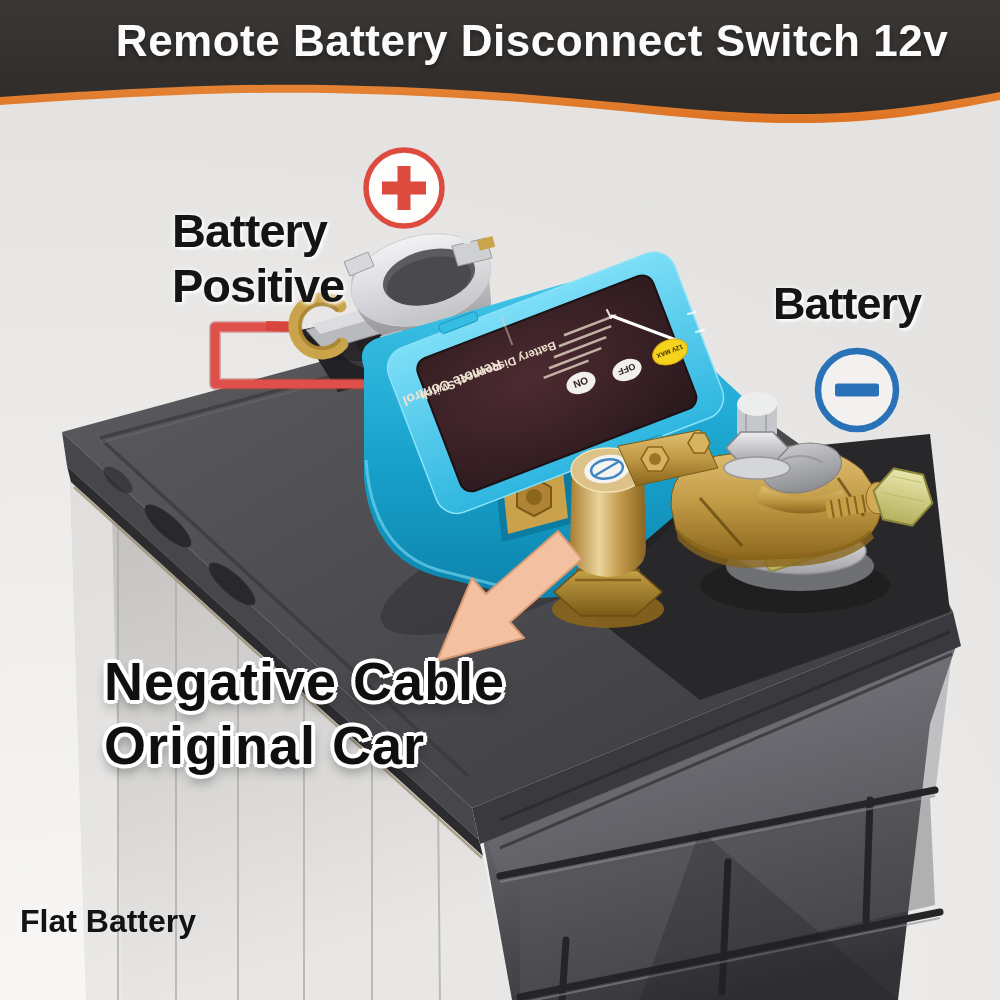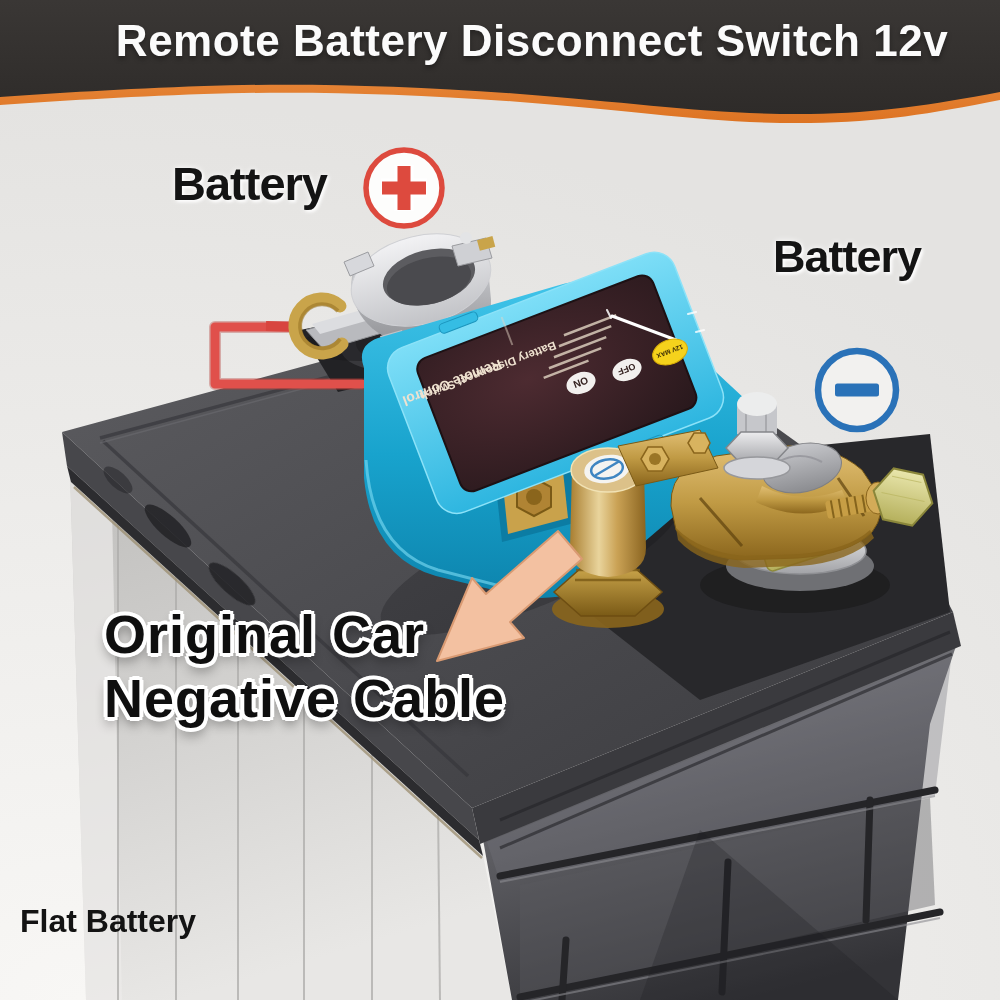--- a/index.html
+++ b/index.html
@@ -15,20 +15,21 @@
   .banner-title{
     position:absolute;left:0;top:16px;width:1000px;text-align:center;
     font-size:44px;font-weight:900;letter-spacing:.5px;color:#fbfbfb;
     text-shadow:0 3px 5px rgba(0,0,0,.35);
     margin-left:32px;
   }
   .callout{
     position:absolute;z-index:4;font-weight:900;color:#141414;
     text-shadow:0 0 6px rgba(255,255,255,.95), 2px 2px 3px rgba(255,255,255,.85);
     letter-spacing:-1px;
+    margin-top:47px;
   }
   .callout-positive{left:172px;top:156px;font-size:47px;line-height:55px;}
   .callout-negative{left:773px;top:230px;font-size:45px;line-height:53px;}
   .callout-cable{
     left:104px;top:602px;font-size:54px;line-height:64px;letter-spacing:1px;color:#0f0f0f;
     text-shadow:
       -3px -3px 0 #fff, 3px -3px 0 #fff, -3px 3px 0 #fff, 3px 3px 0 #fff,
       -4px 0 0 #fff, 4px 0 0 #fff, 0 -4px 0 #fff, 0 4px 0 #fff,
       0 7px 12px rgba(0,0,0,.45);
   }
@@ -331,35 +332,36 @@
         </linearGradient>
       </defs>
       <path d="M0,0 H1000 V100 C930,114 880,122 810,123 C712,124 640,111 520,102 C400,93 298,91 204,94 C120,97 58,101 0,105 Z" fill="url(#gOrange)"></path>
       <path d="M0,0 H1000 V92 C930,105 880,113 810,114 C712,115 640,103 520,94 C400,85 298,83 204,86 C120,89 58,93 0,97 Z" fill="url(#gBanner)"></path>
     </svg>
     <div class="banner-title">Remote Battery Disconnect Switch 12v</div>
   </div>
 
   <div class="callout callout-positive">
     <div>Battery</div>
+    <div>Positive</div>
   </div>
   <svg class="badge-icon" style="left:354px;top:138px;" width="100" height="100" viewBox="0 0 100 100">
     <circle cx="50" cy="50" r="38" fill="#fdfdfc" stroke="#dd4a3e" stroke-width="5.5"></circle>
     <path d="M50,27 V73 M27,50 H73" stroke="#ffffff" stroke-width="19" stroke-linecap="butt"></path>
     <path d="M50,28 V72 M28,50 H72" stroke="#dd4a3e" stroke-width="13" stroke-linecap="butt"></path>
   </svg>
 
   <div class="callout callout-negative">
     <div>Battery</div>
   </div>
   <svg class="badge-icon" style="left:809px;top:342px;" width="96" height="96" viewBox="0 0 96 96">
     <circle cx="48" cy="48" r="39" fill="#f2f1ef" stroke="#2a72b8" stroke-width="6.5"></circle>
     <rect x="26" y="41.5" width="44" height="13" rx="2.5" fill="#2a72b8"></rect>
   </svg>
 
   <div class="callout callout-cable">
+    <div>Negative Cable</div>
     <div>Original Car</div>
-    <div>Negative Cable</div>
   </div>
 
   <div class="callout-flat">Flat Battery</div>
 
 </div>
 
 </body></html>

